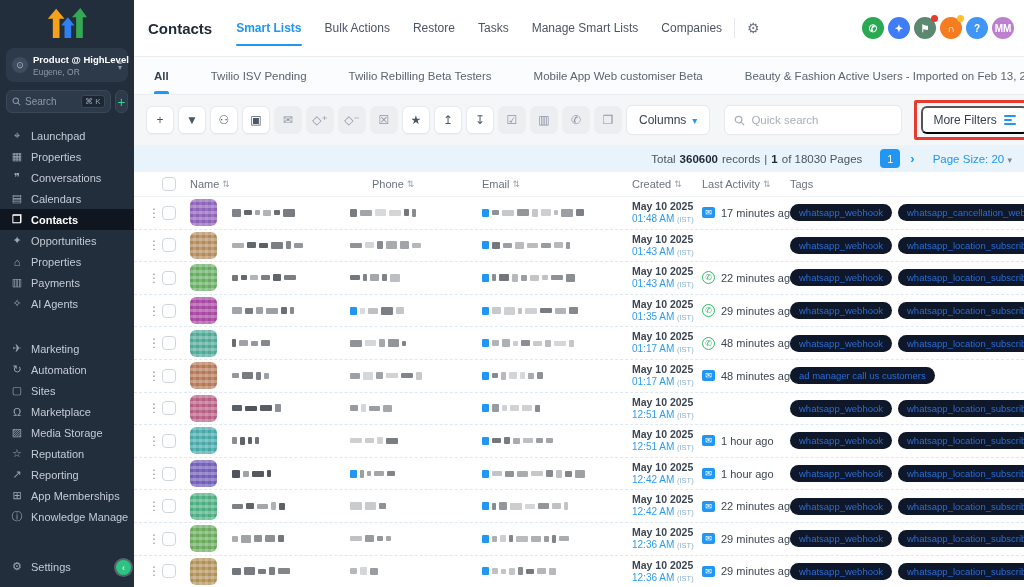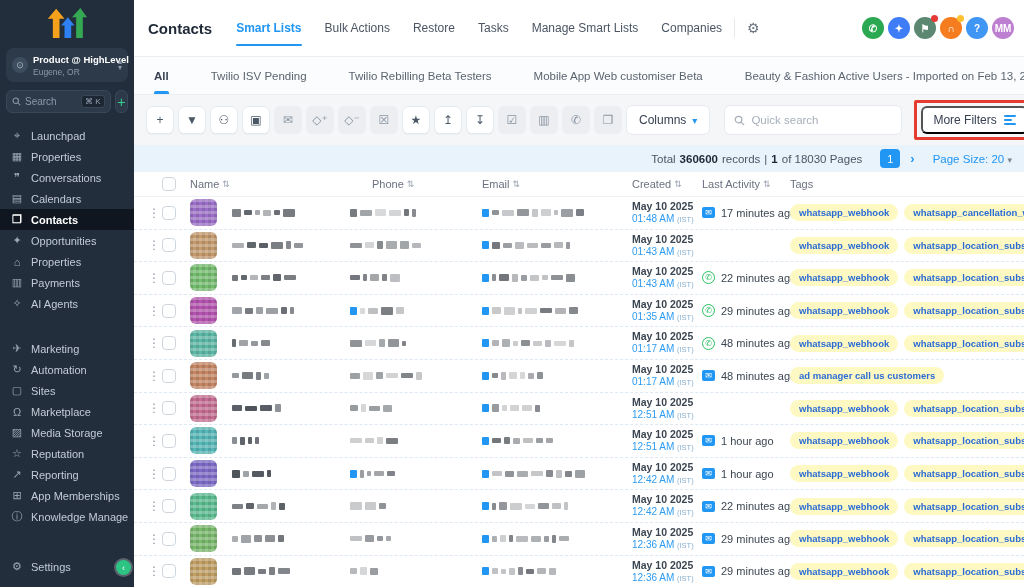--- a/index.html
+++ b/index.html
@@ -96,21 +96,21 @@
   .cell-phone{padding-left:18px}
   .cell-email{padding-left:18px}
   .created{padding-left:26px;line-height:1.25;white-space:nowrap}
   .cd{display:block;font-size:10.5px;color:#3c4652}
   .ct{display:block;font-style:normal;font-size:10px;color:#2e9bf0}
   .ct .tz{font-size:7.5px;color:#8ab0cf}
   .activity{padding-left:16px;display:flex;align-items:center;gap:6px;font-size:11px;color:#3c4652;white-space:nowrap}
   .act-email{width:13px;height:11px;background:#2196f3;border-radius:2px;color:#fff;font-size:8px;display:flex;align-items:center;justify-content:center;flex:none}
   .act-wa{width:13px;height:13px;border:1.5px solid #27c15f;border-radius:50%;color:#27c15f;font-size:8px;display:flex;align-items:center;justify-content:center;flex:none}
   .tags{padding-left:6px;display:flex;align-items:center;gap:6px;overflow:hidden}
-  .tag{background:#fef9c3;color:#2b6cd4;font-size:9.5px;font-weight:bold;padding:3px 9px;border-radius:10px;white-space:nowrap;cursor:pointer}
+  .tag{background:#0f172a;color:#2b6cd4;font-size:9.5px;font-weight:normal;padding:3px 9px;border-radius:10px;white-space:nowrap;cursor:pointer}
 </style>
 </head>
 <body>
 
 <aside class="sidebar">
   <div class="logo-wrap">
     <svg width="40" height="30" viewBox="0 0 48 36">
       <path d="M7 36 V13 H1 L11 1 L21 13 H15 V36 Z" fill="#f6a11b"></path>
       <path d="M21 36 V21 H17 L25 11 L33 21 H29 V36 Z" fill="#2f80f3"></path>
       <path d="M35 36 V11 H30 L40 0 L48 11 H43 V36 Z" fill="#34a853"></path>

